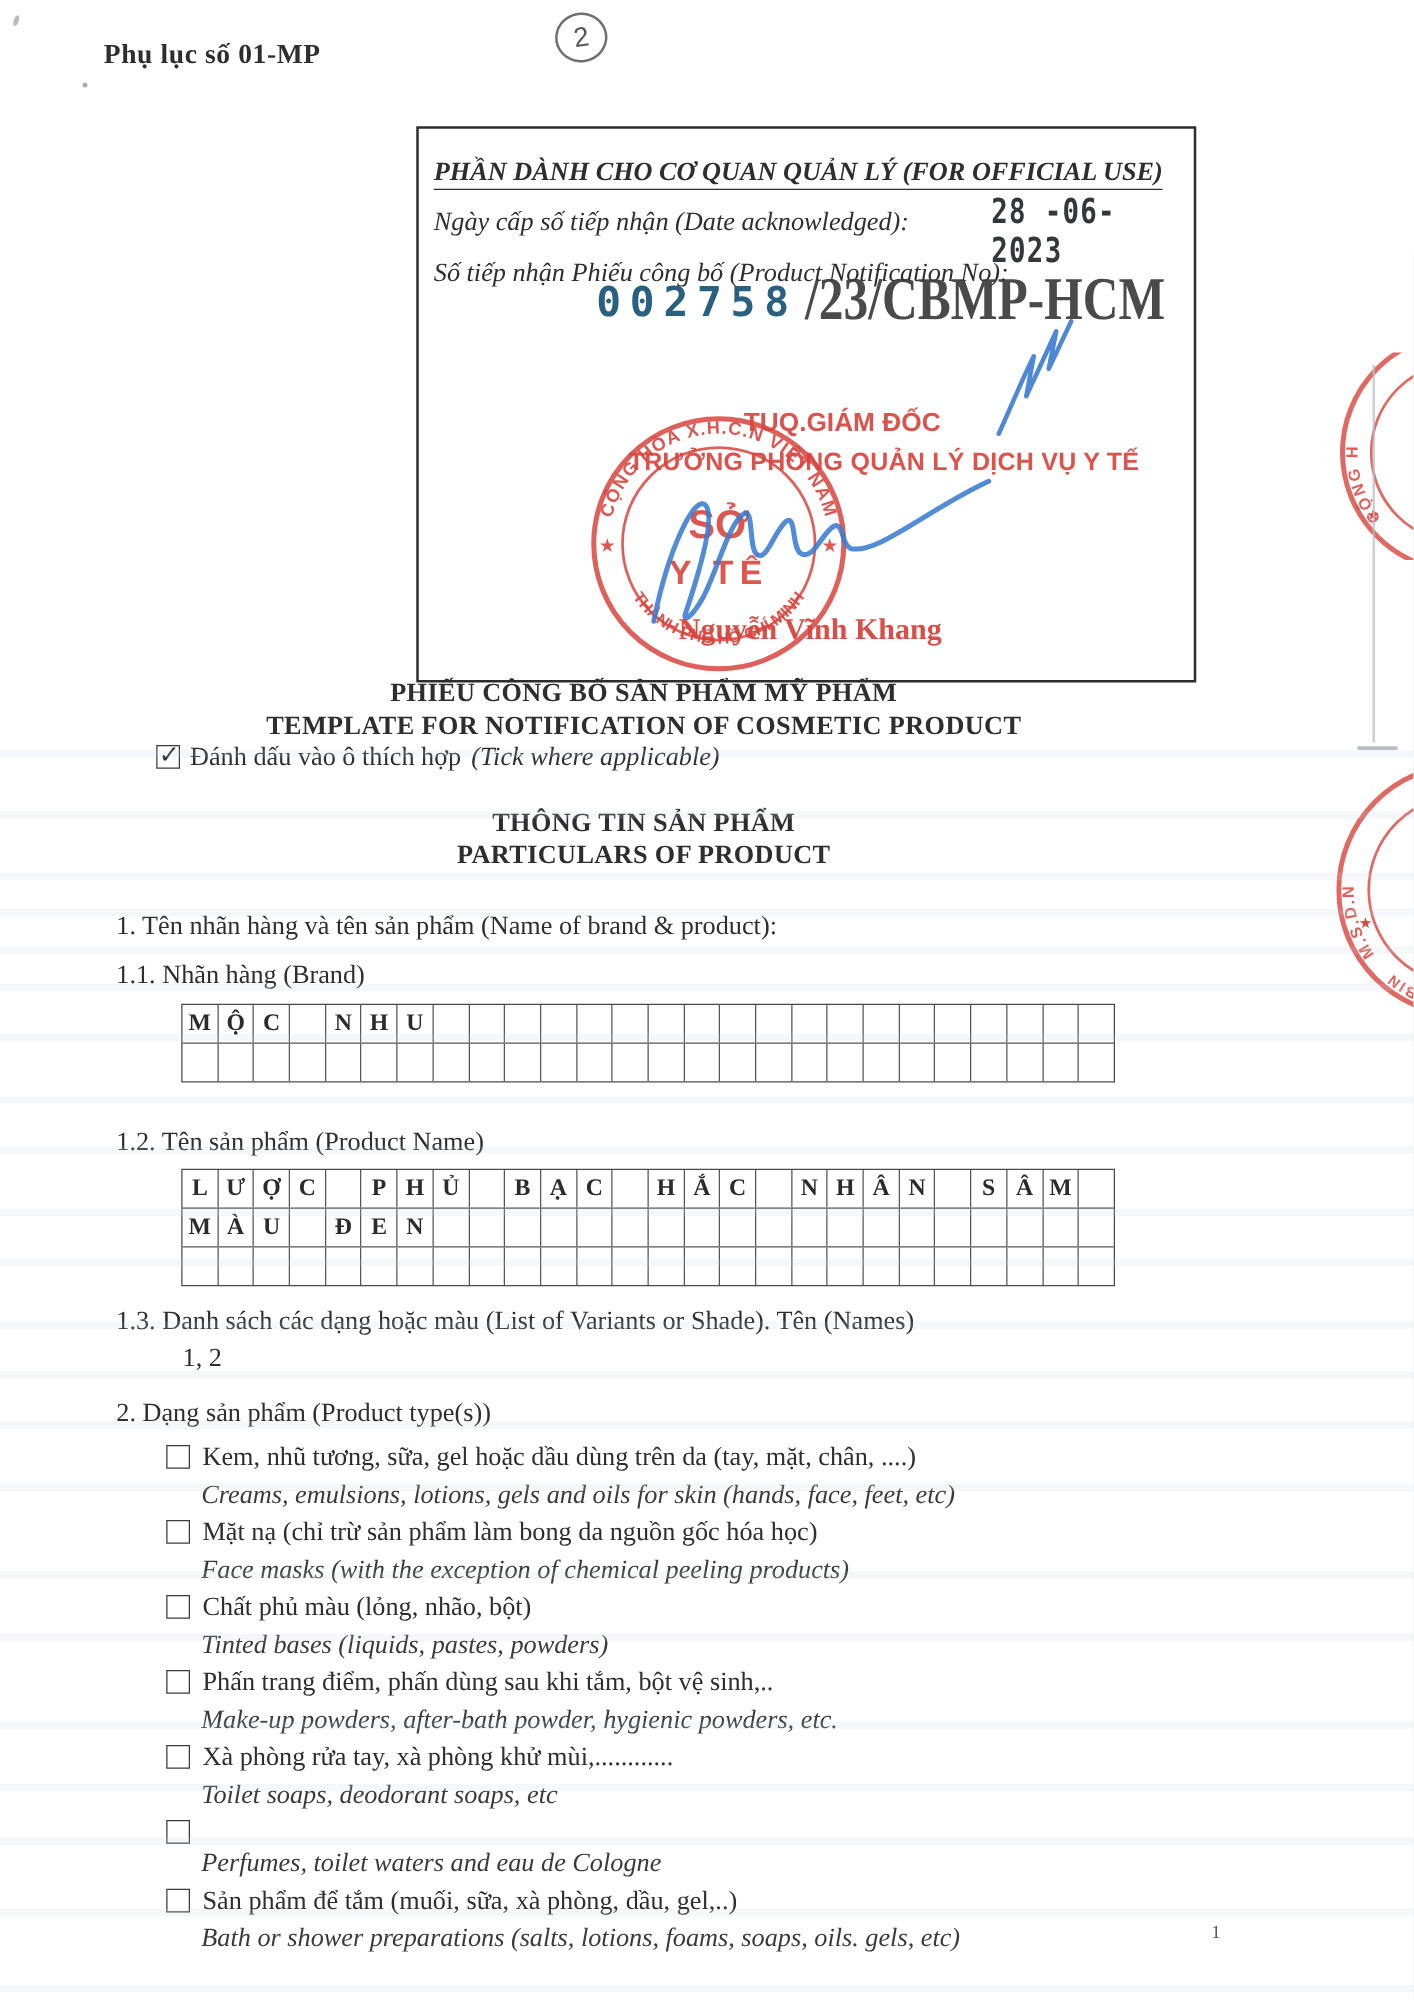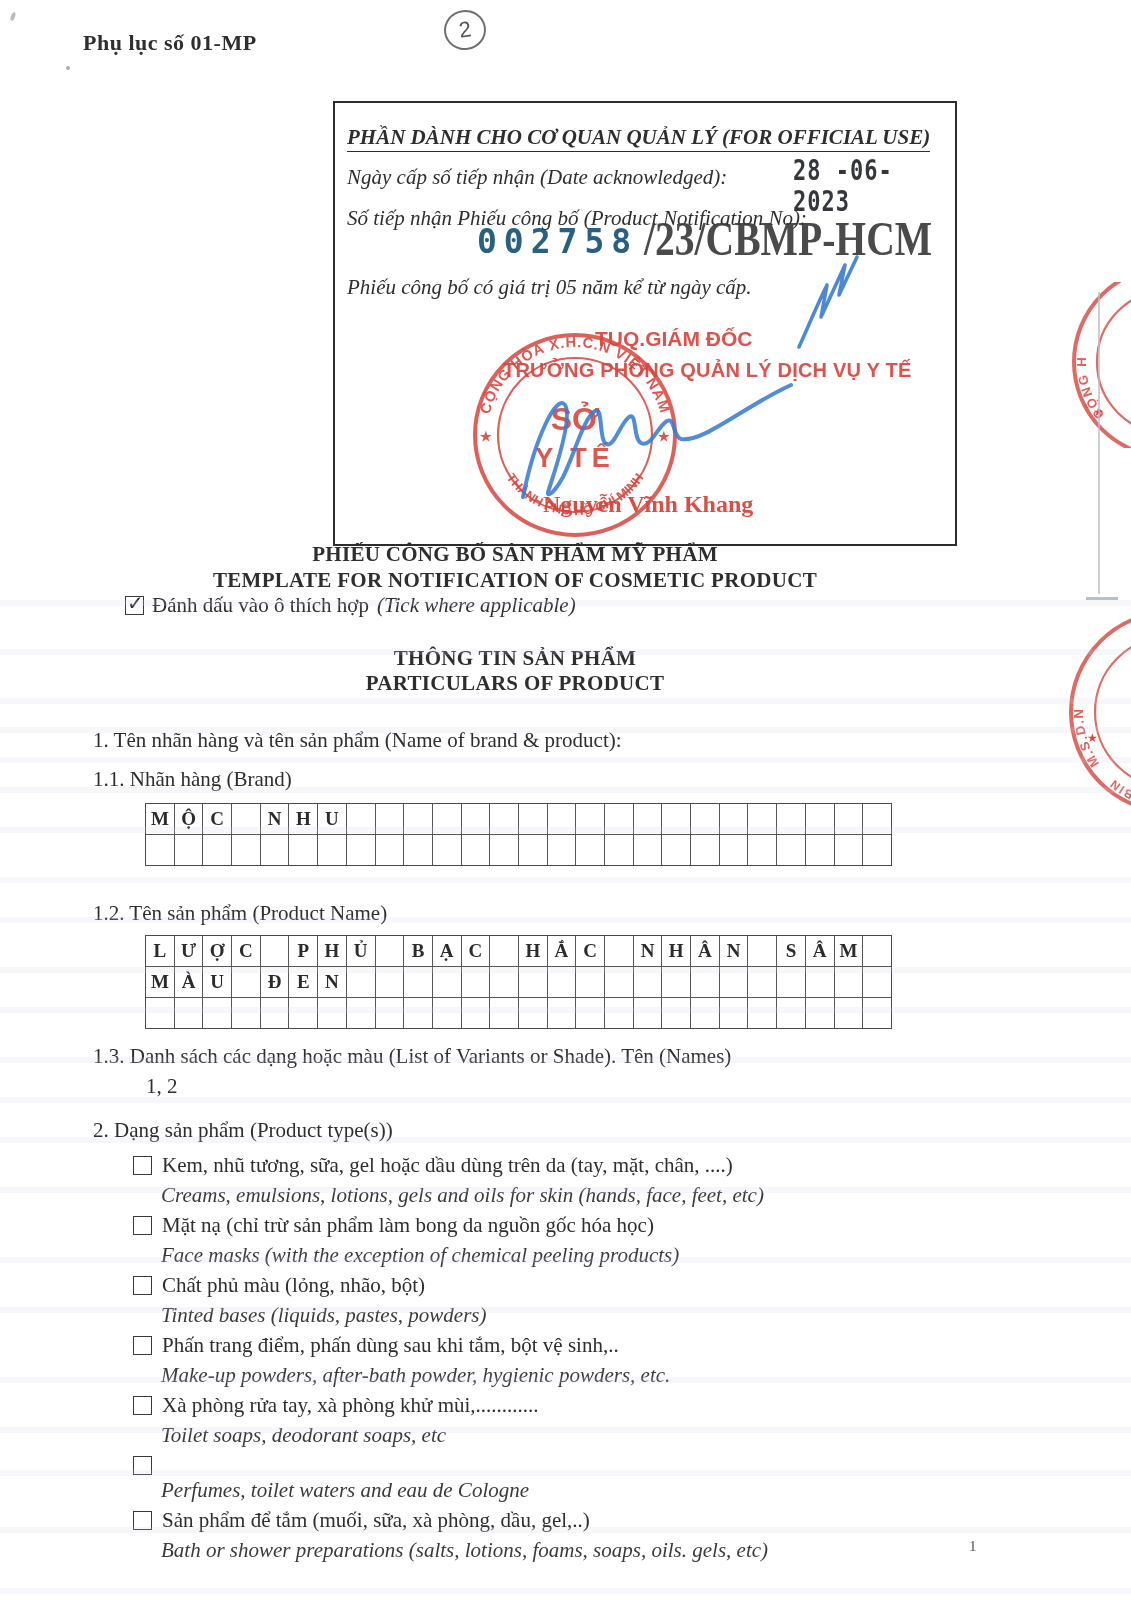--- a/index.html
+++ b/index.html
@@ -84,21 +84,20 @@
 
   <div class="obox">
     <div class="obox-heading">PHẦN DÀNH CHO CƠ QUAN QUẢN LÝ (FOR OFFICIAL USE)</div>
     <div class="olabel date-label">Ngày cấp số tiếp nhận (Date acknowledged):</div>
     <div class="date-stamp">28 -06- 2023</div>
     <div class="olabel notif-label">Số tiếp nhận Phiếu công bố (Product Notification No):</div>
     <div class="num-line">
       <span class="num-blue">002758</span>
       <span class="num-code">/23/CBMP-HCM</span>
     </div>
-    <div class="olabel validity">Phiếu công bố có giá trị 05 năm kể từ ngày cấp.</div>
 
     <svg class="zig-svg" width="72" height="100" viewBox="0 0 72 100">
       <path d="M 6 94 C 16 72 24 52 34 32 L 28 64 L 52 12 L 46 42 L 64 4" fill="none" stroke="#3a7bd0" stroke-width="3.6" stroke-linecap="round" stroke-linejoin="round" opacity=".9"></path>
     </svg>
 
     <div class="stamp-line1">TUQ.GIÁM ĐỐC</div>
     <div class="stamp-line2">TRƯỞNG PHÒNG QUẢN LÝ DỊCH VỤ Y TẾ</div>
 
     <svg class="seal-svg" width="216" height="216" viewBox="0 0 216 216">
       <g fill="none" stroke="#d8453e" opacity=".85">

